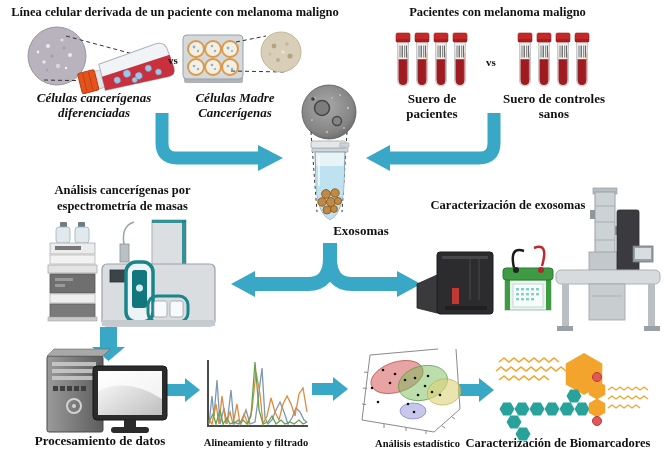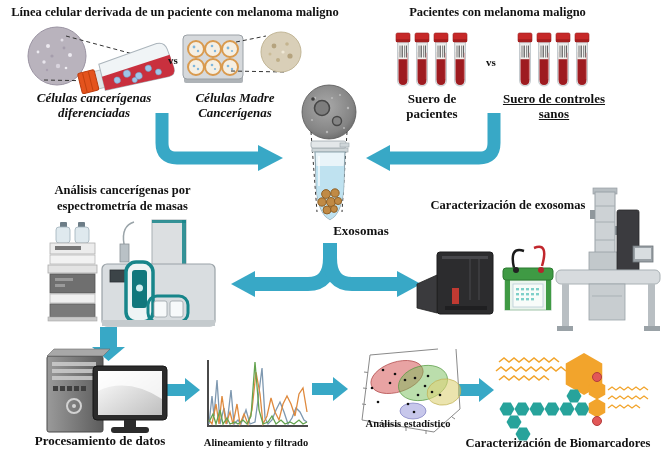--- a/index.html
+++ b/index.html
@@ -391,27 +391,27 @@
 
   <div class="lbl t-main" style="left:2px;top:5px;width:346px;">Línea celular derivada de un paciente con melanoma maligno</div>
   <div class="lbl t-main" style="left:385px;top:5px;width:225px;">Pacientes con melanoma maligno</div>
 
   <div class="lbl t-vs" style="left:162px;top:54px;width:22px;">vs</div>
   <div class="lbl t-sub" style="left:12px;top:91px;width:164px;">Células cancerígenas diferenciadas</div>
   <div class="lbl t-sub" style="left:172px;top:91px;width:126px;">Células Madre Cancerígenas</div>
 
   <div class="lbl t-vs" style="left:480px;top:56px;width:22px;">vs</div>
   <div class="lbl t-sub2" style="left:384px;top:92px;width:96px;">Suero de pacientes</div>
-  <div class="lbl t-sub2" style="left:498px;top:92px;width:112px;text-decoration:underline;">Suero de controles sanos</div>
+  <div class="lbl t-sub2" style="left:498px;top:92px;width:112px;">Suero de controles sanos</div>
 
   <div class="lbl t-big" style="left:296px;top:224px;width:66px;margin-left:32px;">Exosomas</div>
 
   <div class="lbl t-main" style="left:40px;top:183px;width:165px;">Análisis cancerígenas por</div>
   <div class="lbl t-main" style="left:418px;top:198px;width:180px;">Caracterización  de exosomas</div>
 
   <div class="lbl t-main" style="left:40px;top:199px;width:165px;">espectrometría de masas</div>
 
   <div class="lbl t-mid" style="left:198px;top:437px;width:116px;">Alineamiento y filtrado</div>
   <div class="lbl t-big" style="left:20px;top:434px;width:160px;">Procesamiento  de datos</div>
-  <div class="lbl t-mid" style="left:356px;top:418px;width:104px;">Análisis  estadístico</div>
+  <div class="lbl t-mid" style="left:356px;top:438px;width:104px;text-align:right;">Análisis  estadístico</div>
   <div class="lbl t-main" style="left:462px;top:436px;width:192px;">Caracterización de Biomarcadores</div>
 
 </div>
 
 </body></html>

